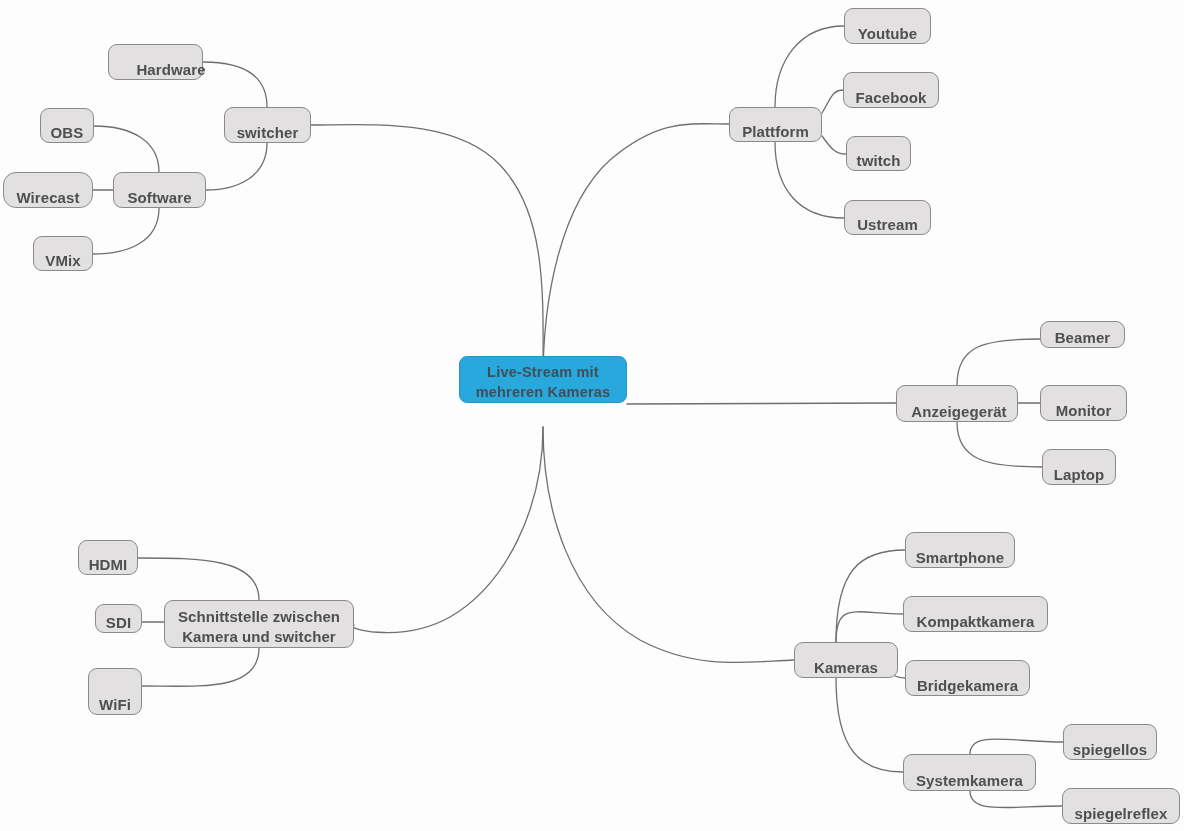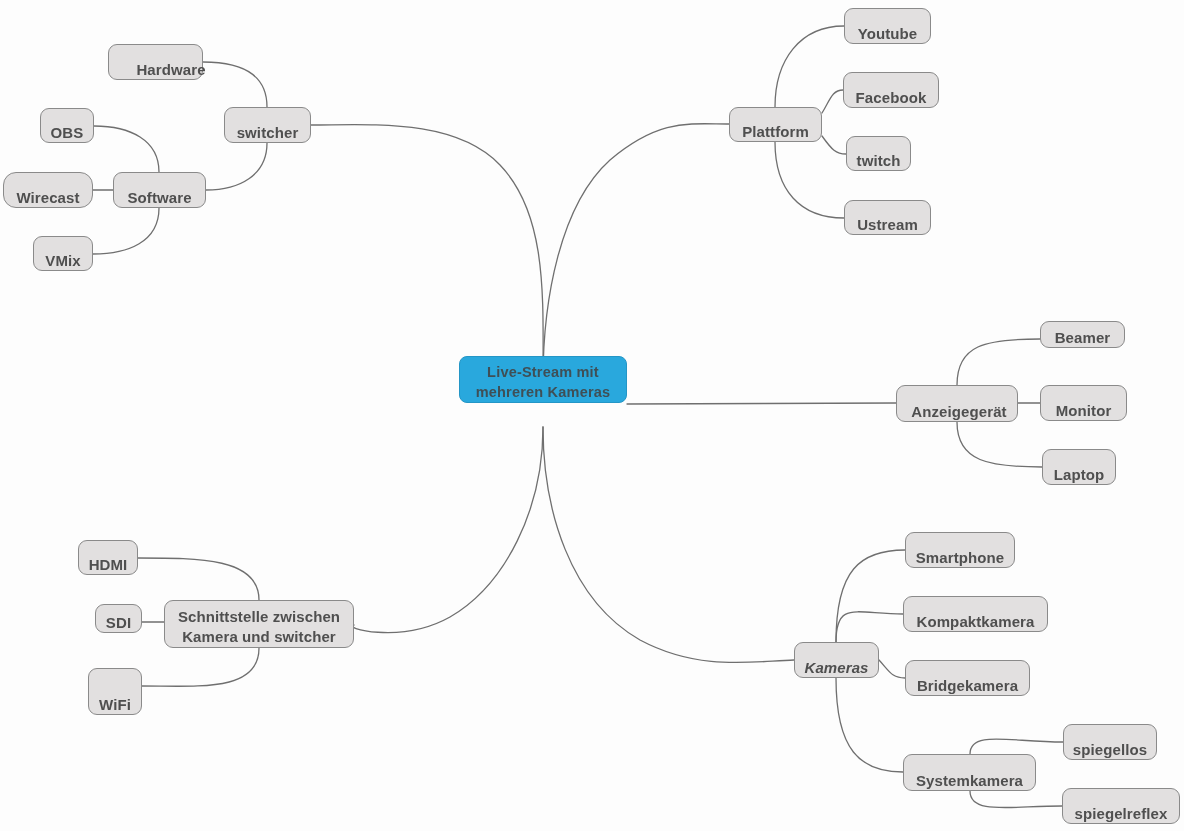--- a/index.html
+++ b/index.html
@@ -98,21 +98,21 @@
     <div class="node" style="left: 33px; top: 236px; width: 60px; height: 35px;"><span>VMix</span></div>
     <div class="node" style="left: 729px; top: 107px; width: 93px; height: 35px;"><span>Plattform</span></div>
     <div class="node" style="left: 844px; top: 8px; width: 87px; height: 36px;"><span>Youtube</span></div>
     <div class="node" style="left: 843px; top: 72px; width: 96px; height: 36px;"><span>Facebook</span></div>
     <div class="node" style="left: 846px; top: 136px; width: 65px; height: 35px;"><span>twitch</span></div>
     <div class="node" style="left: 844px; top: 200px; width: 87px; height: 35px;"><span>Ustream</span></div>
     <div class="node" style="left: 896px; top: 385px; width: 122px; height: 37px; padding-left: 15px;"><span>Anzeigegerät</span></div>
     <div class="node" style="left: 1040px; top: 321px; width: 85px; height: 27px;"><span>Beamer</span></div>
     <div class="node" style="left: 1040px; top: 385px; width: 87px; height: 36px;"><span>Monitor</span></div>
     <div class="node" style="left: 1042px; top: 449px; width: 74px; height: 36px;"><span>Laptop</span></div>
-    <div class="node" style="left: 794px; top: 642px; width: 85px; height: 36px; font-style: italic;"><span>Kameras</span></div>
+    <div class="node" style="left: 794px; top: 642px; width: 104px; height: 36px;"><span>Kameras</span></div>
     <div class="node" style="left: 905px; top: 532px; width: 110px; height: 36px;"><span>Smartphone</span></div>
     <div class="node" style="left: 903px; top: 596px; width: 145px; height: 36px;"><span>Kompaktkamera</span></div>
     <div class="node" style="left: 905px; top: 660px; width: 125px; height: 36px;"><span>Bridgekamera</span></div>
     <div class="node" style="left: 903px; top: 754px; width: 133px; height: 37px;"><span>Systemkamera</span></div>
     <div class="node" style="left: 1063px; top: 724px; width: 94px; height: 36px;"><span>spiegellos</span></div>
     <div class="node" style="left: 1062px; top: 788px; width: 118px; height: 36px;"><span>spiegelreflex</span></div>
     <div class="node multiline" style="left: 164px; top: 600px; width: 190px; height: 48px;"><span>Schnittstelle zwischen
 Kamera und switcher</span></div>
     <div class="node" style="left: 78px; top: 540px; width: 60px; height: 35px;"><span>HDMI</span></div>
     <div class="node" style="left: 95px; top: 604px; width: 47px; height: 29px;"><span>SDI</span></div>

